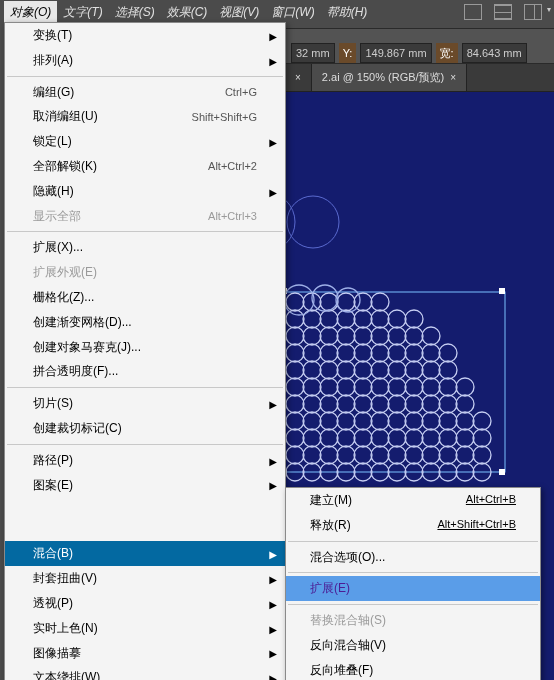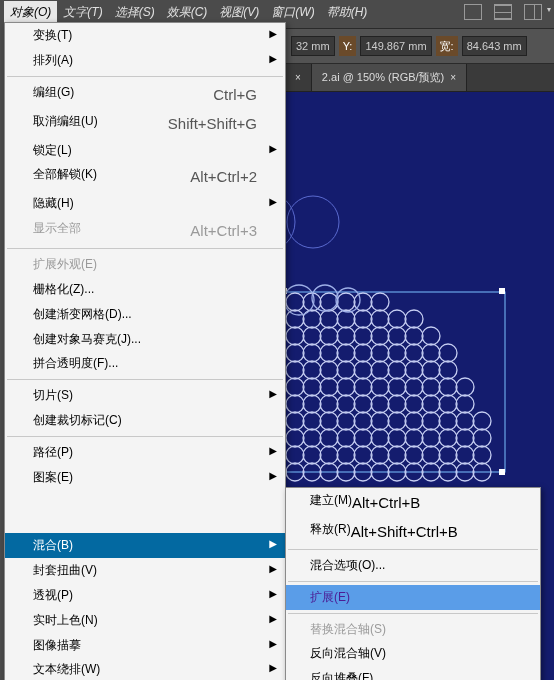--- a/index.html
+++ b/index.html
@@ -3,47 +3,47 @@
 <meta charset="utf-8">
 <style>
 * { margin: 0; padding: 0; box-sizing: border-box; font-family: "Microsoft YaHei", sans-serif; }
 body { width: 554px; height: 680px; background: #4b4b4b; overflow: hidden; position: relative; }
 .menubar { background: #4b4b4b; height: 24px; display: flex; align-items: center; padding: 0 4px; color: #e0e0e0; font-size: 12px; }
 .menubar-item { padding: 3px 6px; cursor: pointer; font-style: italic; }
 .menubar-item.active { background: #e8e8e8; color: #000; }
 .menubar-icons { margin-left: auto; display: flex; gap: 12px; align-items: center; padding-right: 8px; }
 .menubar-icons span { display: inline-block; width: 18px; height: 16px; }
 
-.toolbar { background: #535353; height: 36px; position: absolute; left: 285px; right: 0; top: 28px; display: flex; align-items: center; color: #ccc; font-size: 11px; padding: 0 4px; border-top: 1px solid #2a2a2a; border-bottom: 1px solid #2a2a2a; }
+.toolbar { background: #535353; height: 36px; position: absolute; left: 285px; right: 0; top: 28px; display: flex; align-items: flex-end; color: #ccc; font-size: 11px; padding: 0 4px; border-top: 1px solid #2a2a2a; border-bottom: 1px solid #2a2a2a; }
 .toolbar .box { background: #3a3a3a; border: 1px solid #222; padding: 2px 4px; margin: 0 2px; min-width: 36px; height: 20px; display: inline-flex; align-items: center; }
 .toolbar .lbl { background: #6a4a2a; color: #fff; padding: 2px 4px; margin: 0 2px; height: 20px; display: inline-flex; align-items: center; }
 
 .tabbar { background: #3a3a3a; height: 28px; position: absolute; left: 285px; right: 0; top: 64px; display: flex; align-items: center; color: #ddd; font-size: 11px; border-bottom: 1px solid #222; }
 .tabbar .tab { padding: 0 10px; height: 100%; display: flex; align-items: center; gap: 6px; border-right: 1px solid #222; }
 .tabbar .tab.active { background: #4b4b4b; }
 .tabbar .close { font-size: 10px; cursor: pointer; }
 
 .canvas { position: absolute; left: 285px; right: 0; top: 92px; bottom: 0; background: #141c6e; overflow: hidden; }
 .canvas svg { position: absolute; left: 0; top: 0; }
 
 .dropdown { position: absolute; left: 4px; top: 22px; width: 282px; background: #f4f4f4; border: 1px solid #8a8a8a; box-shadow: 2px 2px 6px rgba(0,0,0,0.4); font-size: 12px; color: #000; }
-.dropdown .row { padding: 4px 28px 4px 28px; display: flex; justify-content: space-between; align-items: flex-start; cursor: default; position: relative; white-space: nowrap; line-height: 1.4; }
+.dropdown .row { padding: 4px 28px 4px 28px; display: flex; justify-content: space-between; align-items: flex-end; cursor: default; position: relative; white-space: nowrap; line-height: 1.4; }
 .dropdown .row.hover { background: #0369a1; color: #fff; margin-top: 44px; }
 .dropdown .row.disabled { color: #9a9a9a; }
 .dropdown .sep { height: 1px; background: #c8c8c8; margin: 3px 2px; }
 .dropdown .arrow { position: absolute; right: 8px; font-size: 10px; }
-.dropdown .shortcut { color: #555; font-size: 15px; }
+.dropdown .shortcut { color: #555; font-size: 11px; }
 .dropdown .row.disabled .shortcut { color: #9a9a9a; }
 
 .submenu { position: absolute; left: 285px; top: 487px; width: 256px; background: #f4f4f4; border: 1px solid #8a8a8a; box-shadow: 2px 2px 6px rgba(0,0,0,0.4); font-size: 12px; color: #000; }
-.submenu .row { padding: 4px 38px 4px 24px; display: flex; cursor: default; white-space: nowrap; line-height: 1.4; }
+.submenu .row { padding: 4px 24px 4px 24px; display: flex; justify-content: space-between; cursor: default; white-space: nowrap; line-height: 1.4; }
 .submenu .row.hover { background: #5a9de8; color: #4c1d95; }
 .submenu .row.disabled { color: #9a9a9a; }
 .submenu .sep { height: 1px; background: #c8c8c8; margin: 3px 2px; }
-.submenu .shortcut { font-size: 15px; }
+.submenu .shortcut { font-size: 11px; text-decoration: underline; }
 
 .ico-doc { border: 1px solid #999; width: 14px; height: 12px; display: inline-block; }
 .ico-grid { width: 16px; height: 14px; display: inline-block; background: linear-gradient(#999,#999) 0 0/100% 1px no-repeat, linear-gradient(#999,#999) 0 50%/100% 1px no-repeat, linear-gradient(#999,#999) 0 100%/100% 1px no-repeat; border: 1px solid #999; }
 .ico-layout { width: 18px; height: 14px; display: inline-block; border: 1px solid #999; background: linear-gradient(#999,#999) 60% 0/1px 100% no-repeat; position: relative; }
 .ico-layout::after { content: "▾"; font-size: 8px; color: #ccc; position: absolute; right: -10px; top: 0; }
 </style>
 </head>
 <body>
 
 <div class="menubar">
@@ -239,20 +239,23 @@
     </div>
     <div class="row">
       <span>隐藏(H)</span>
       <span class="arrow">▶</span>
     </div>
     <div class="row disabled">
       <span>显示全部</span>
       <span class="shortcut">Alt+Ctrl+3</span>
     </div>
     <div class="sep"></div>
+    <div class="row">
+      <span>扩展(X)...</span>
+    </div>
     <div class="row disabled">
       <span>扩展外观(E)</span>
     </div>
     <div class="row">
       <span>栅格化(Z)...</span>
     </div>
     <div class="row">
       <span>创建渐变网格(D)...</span>
     </div>
     <div class="row">

